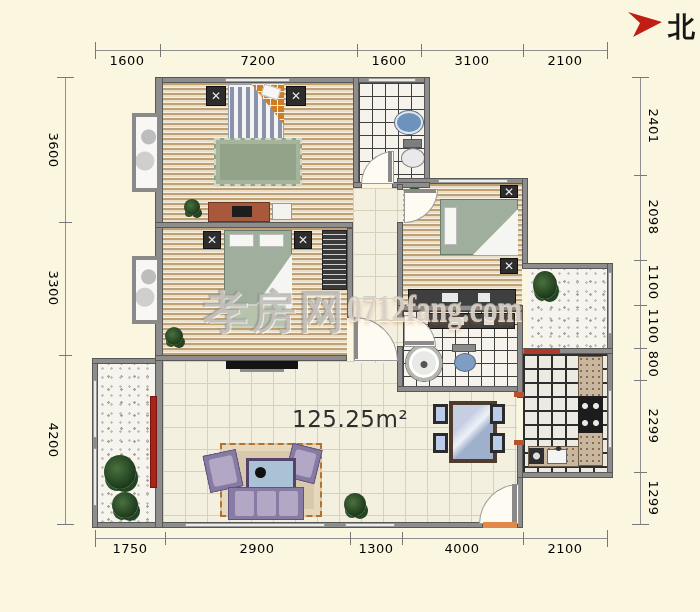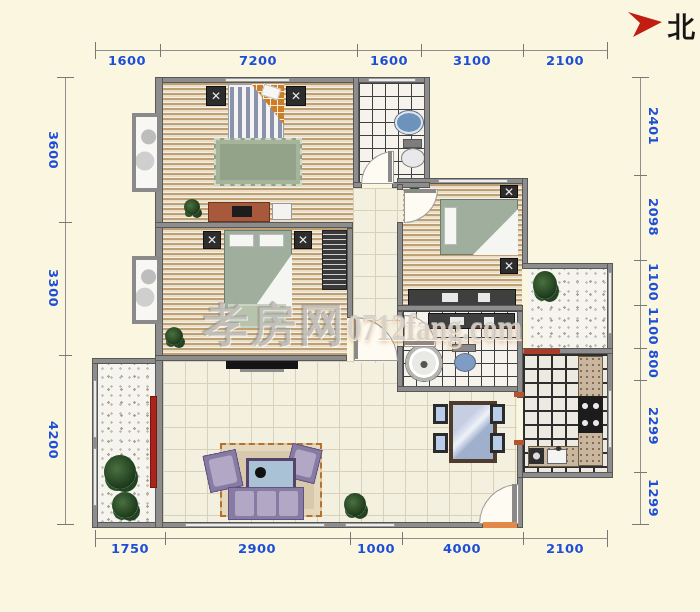--- a/index.html
+++ b/index.html
@@ -31,29 +31,29 @@
                      radial-gradient(circle at 42% 62%,#cfcfcf 0 9px,transparent 10px);}
   .nstand{position:absolute;background:#2d2d2d;color:#ececec;display:flex;align-items:center;justify-content:center;
           box-shadow:inset 0 0 0 1px #111;}
   .nstand::after{content:"✕";font-size:12px;line-height:1;}
   .plant{position:absolute;border-radius:50%;
     background:radial-gradient(circle at 40% 40%,#4a703f,#1c3a1b 70%);
     box-shadow:5px 6px 0 -3px #234423,-3px 6px 0 -4px #2b502a;}
   
   .dl{position:absolute;background:#8f8f8f;}
   .tk{position:absolute;background:#787878;}
-  .lab{position:absolute;font-weight:bold;font-size:13px;color:#1d4ed8;letter-spacing:.5px;white-space:nowrap;}
+  .lab{position:absolute;font-weight:normal;font-size:13px;color:#000000;letter-spacing:.5px;white-space:nowrap;}
   .lab.h{transform:translateX(-50%);}
   .lab.v{writing-mode:vertical-rl;transform:translateY(-50%);}
   
   .bedgreen{position:absolute;background:#9fae9d;box-shadow:inset 0 0 0 1px #6c7b6b;}
   .tri{position:absolute;inset:0;background:#f5f5f1;clip-path:polygon(100% 30%,100% 100%,42% 100%);}
   .pillow{position:absolute;background:#f6f6f3;box-shadow:inset 0 0 0 1px #bbb;}
   
-  .watermark{position:absolute;left:203px;top:295px;display:flex;align-items:center;z-index:60;pointer-events:none;}
+  .watermark{position:absolute;left:203px;top:282px;display:flex;align-items:flex-start;z-index:60;pointer-events:none;}
   .wm-cn{font-size:45px;font-weight:bold;letter-spacing:3px;color:rgba(172,169,162,.62);
     text-shadow:1px 1px 0 rgba(255,255,255,.7),-1px 0 1px rgba(105,105,105,.4);}
   .wm-en{font-family:"Liberation Serif",serif;font-size:37px;font-weight:bold;margin-top:5px;
     transform:scaleX(.8);transform-origin:left top;color:rgba(198,194,186,.68);
     text-shadow:0 1px 0 rgba(255,255,255,.75),0 3px 4px rgba(210,120,45,.38);}
   .area{position:absolute;left:292px;top:406px;font-size:23px;color:#2e2e2e;letter-spacing:.5px;z-index:40;}
   .north{position:absolute;left:627px;top:9px;display:flex;align-items:center;gap:3px;}
   .north-label{font-size:27px;font-weight:bold;color:#161616;line-height:1;}
 </style>
 </head>
@@ -76,21 +76,21 @@
 
   <div class="dl" style="left:95px;top:538px;width:513px;height:1px"></div>
   <div class="tk" style="left:95px;top:530px;width:1px;height:17px"></div>
   <div class="tk" style="left:165px;top:532px;width:1px;height:13px"></div>
   <div class="tk" style="left:350px;top:532px;width:1px;height:13px"></div>
   <div class="tk" style="left:402px;top:532px;width:1px;height:13px"></div>
   <div class="tk" style="left:523px;top:532px;width:1px;height:13px"></div>
   <div class="tk" style="left:607px;top:530px;width:1px;height:17px"></div>
   <span class="lab h" style="left:130px;top:541px">1750</span>
   <span class="lab h" style="left:257px;top:541px">2900</span>
-  <span class="lab h" style="left:376px;top:541px">1000</span>
+  <span class="lab h" style="left:376px;top:541px">1300</span>
   <span class="lab h" style="left:462px;top:541px">4000</span>
   <span class="lab h" style="left:565px;top:541px">2100</span>
 
   <div class="dl" style="left:65px;top:77px;width:1px;height:447px"></div>
   <div class="tk" style="left:57px;top:77px;width:17px;height:1px"></div>
   <div class="tk" style="left:59px;top:222px;width:13px;height:1px"></div>
   <div class="tk" style="left:59px;top:355px;width:13px;height:1px"></div>
   <div class="tk" style="left:57px;top:524px;width:17px;height:1px"></div>
   <span class="lab v" style="left:46px;top:150px">3600</span>
   <span class="lab v" style="left:46px;top:288px">3300</span>
@@ -261,20 +261,21 @@
   <div class="leaf" style="left:354px;top:317px;width:4px;height:42px"></div>
   <div class="door" style="left:479px;top:484px;width:38px;height:38px;border-radius:100% 0 0 0"></div>
   <div class="leaf" style="left:512px;top:484px;width:5px;height:38px"></div>
 
   <div class="abs" style="left:150px;top:396px;width:7px;height:92px;background:#a8251c;box-shadow:inset 0 0 0 1px #7d150f;z-index:20"></div>
   <div class="abs" style="left:524px;top:349px;width:36px;height:5px;background:#b03a28;z-index:20"></div>
   <div class="abs" style="left:483px;top:522px;width:34px;height:6px;background:#e2894a;z-index:20"></div>
   <div class="abs" style="left:514px;top:392px;width:10px;height:5px;background:#b5542c;z-index:20"></div>
   <div class="abs" style="left:514px;top:440px;width:10px;height:5px;background:#b5542c;z-index:20"></div>
 
+  <div class="area">125.25m²</div>
 
   <div class="watermark">
     <span class="wm-cn">孝房网</span>
       <span class="wm-en">0712fang.com</span>
   </div>
 
   <div class="north">
     <span>
       <svg width="38" height="30" viewBox="0 0 38 30">
           <path d="M1 3 L35 13 L6 28 L13 14 Z" fill="#c21d12"></path>

